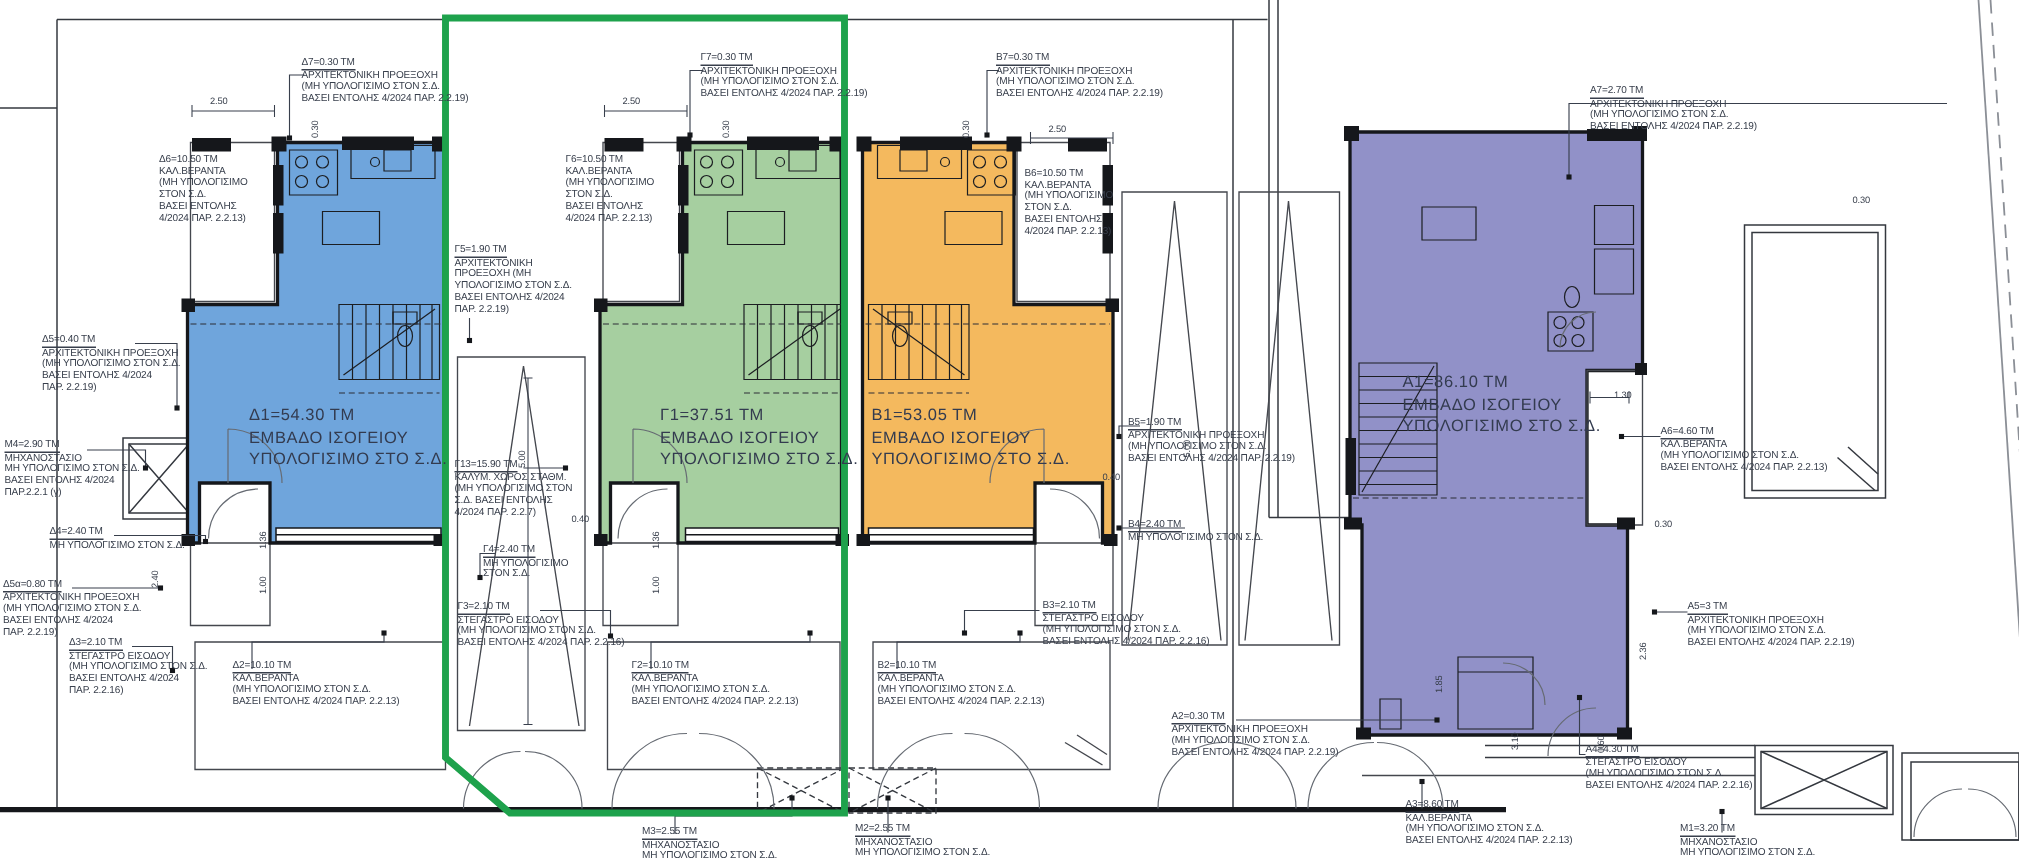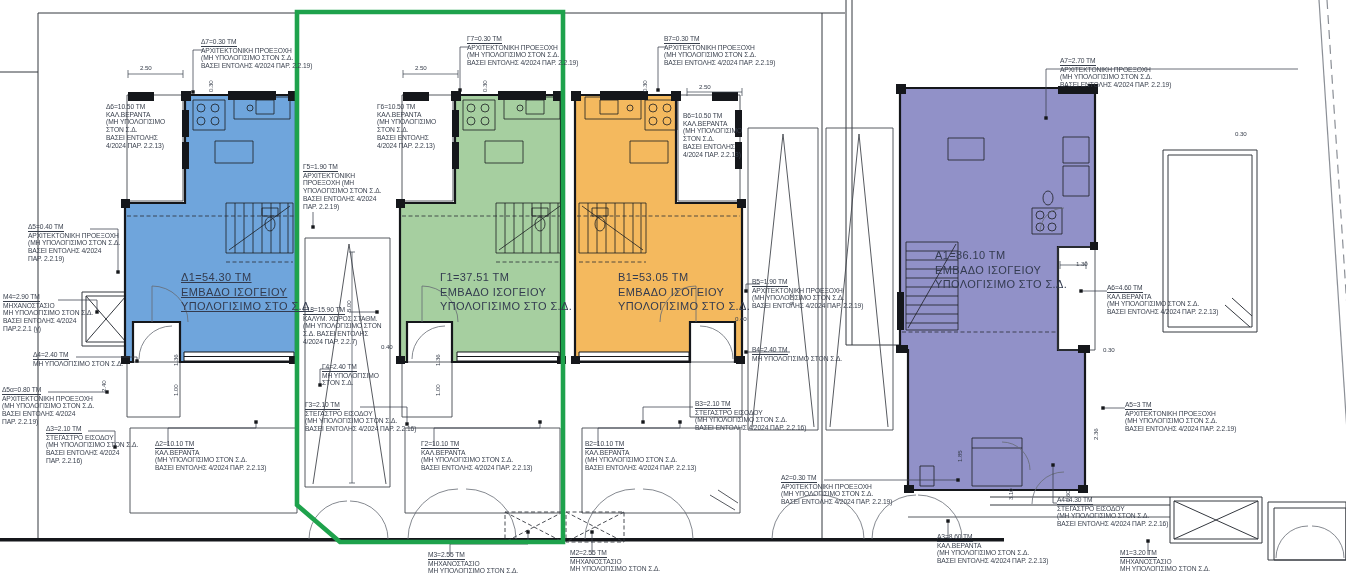--- a/index.html
+++ b/index.html
@@ -324,21 +324,21 @@
         <div class="ln">ΒΑΣΕΙ ΕΝΤΟΛΗΣ 4/2024 ΠΑΡ. 2.2.19)</div>
       </div>
       <div class="ann label" style="left: 106px; top: 103px;">
         <div class="ln">Δ6=10.50 ΤΜ</div>
         <div class="ln">ΚΑΛ.ΒΕΡΑΝΤΑ</div>
         <div class="ln">(ΜΗ ΥΠΟΛΟΓΙΣΙΜΟ</div>
         <div class="ln">ΣΤΟΝ Σ.Δ.</div>
         <div class="ln">ΒΑΣΕΙ ΕΝΤΟΛΗΣ</div>
         <div class="ln">4/2024 ΠΑΡ. 2.2.13)</div>
       </div>
-      <div class="ann big" style="left: 181px; top: 270px; text-decoration: underline;">
+      <div class="ann big" style="left: 166px; top: 270px;">
         <div class="ln">Δ1=54.30 ΤΜ</div>
         <div class="ln">ΕΜΒΑΔΟ ΙΣΟΓΕΙΟΥ</div>
         <div class="ln">ΥΠΟΛΟΓΙΣΙΜΟ ΣΤΟ Σ.Δ.</div>
       </div>
       <div class="ann label" style="left: 28px; top: 223px;">
         <div class="ln u">Δ5=0.40 ΤΜ</div>
         <div class="ln">ΑΡΧΙΤΕΚΤΟΝΙΚΗ ΠΡΟΕΞΟΧΗ</div>
         <div class="ln">(ΜΗ ΥΠΟΛΟΓΙΣΙΜΟ ΣΤΟΝ Σ.Δ.</div>
         <div class="ln">ΒΑΣΕΙ ΕΝΤΟΛΗΣ 4/2024</div>
         <div class="ln">ΠΑΡ. 2.2.19)</div>
@@ -432,21 +432,21 @@
         <div class="ln">ΒΑΣΕΙ ΕΝΤΟΛΗΣ 4/2024 ΠΑΡ. 2.2.19)</div>
       </div>
       <div class="ann label" style="left: 683px; top: 112px;">
         <div class="ln">Β6=10.50 ΤΜ</div>
         <div class="ln">ΚΑΛ.ΒΕΡΑΝΤΑ</div>
         <div class="ln">(ΜΗ ΥΠΟΛΟΓΙΣΙΜΟ</div>
         <div class="ln">ΣΤΟΝ Σ.Δ.</div>
         <div class="ln">ΒΑΣΕΙ ΕΝΤΟΛΗΣ</div>
         <div class="ln">4/2024 ΠΑΡ. 2.2.13)</div>
       </div>
-      <div class="ann big" style="left: 581px; top: 270px; margin-left: 37px;">
+      <div class="ann big" style="left: 581px; top: 270px;">
         <div class="ln">Β1=53.05 ΤΜ</div>
         <div class="ln">ΕΜΒΑΔΟ ΙΣΟΓΕΙΟΥ</div>
         <div class="ln">ΥΠΟΛΟΓΙΣΙΜΟ ΣΤΟ Σ.Δ.</div>
       </div>
       <div class="ann label" style="left: 752px; top: 278px;">
         <div class="ln u">Β5=1.90 ΤΜ</div>
         <div class="ln">ΑΡΧΙΤΕΚΤΟΝΙΚΗ ΠΡΟΕΞΟΧΗ</div>
         <div class="ln">(ΜΗ ΥΠΟΛΟΓΙΣΙΜΟ ΣΤΟΝ Σ.Δ.</div>
         <div class="ln">ΒΑΣΕΙ ΕΝΤΟΛΗΣ 4/2024 ΠΑΡ. 2.2.19)</div>
       </div>

